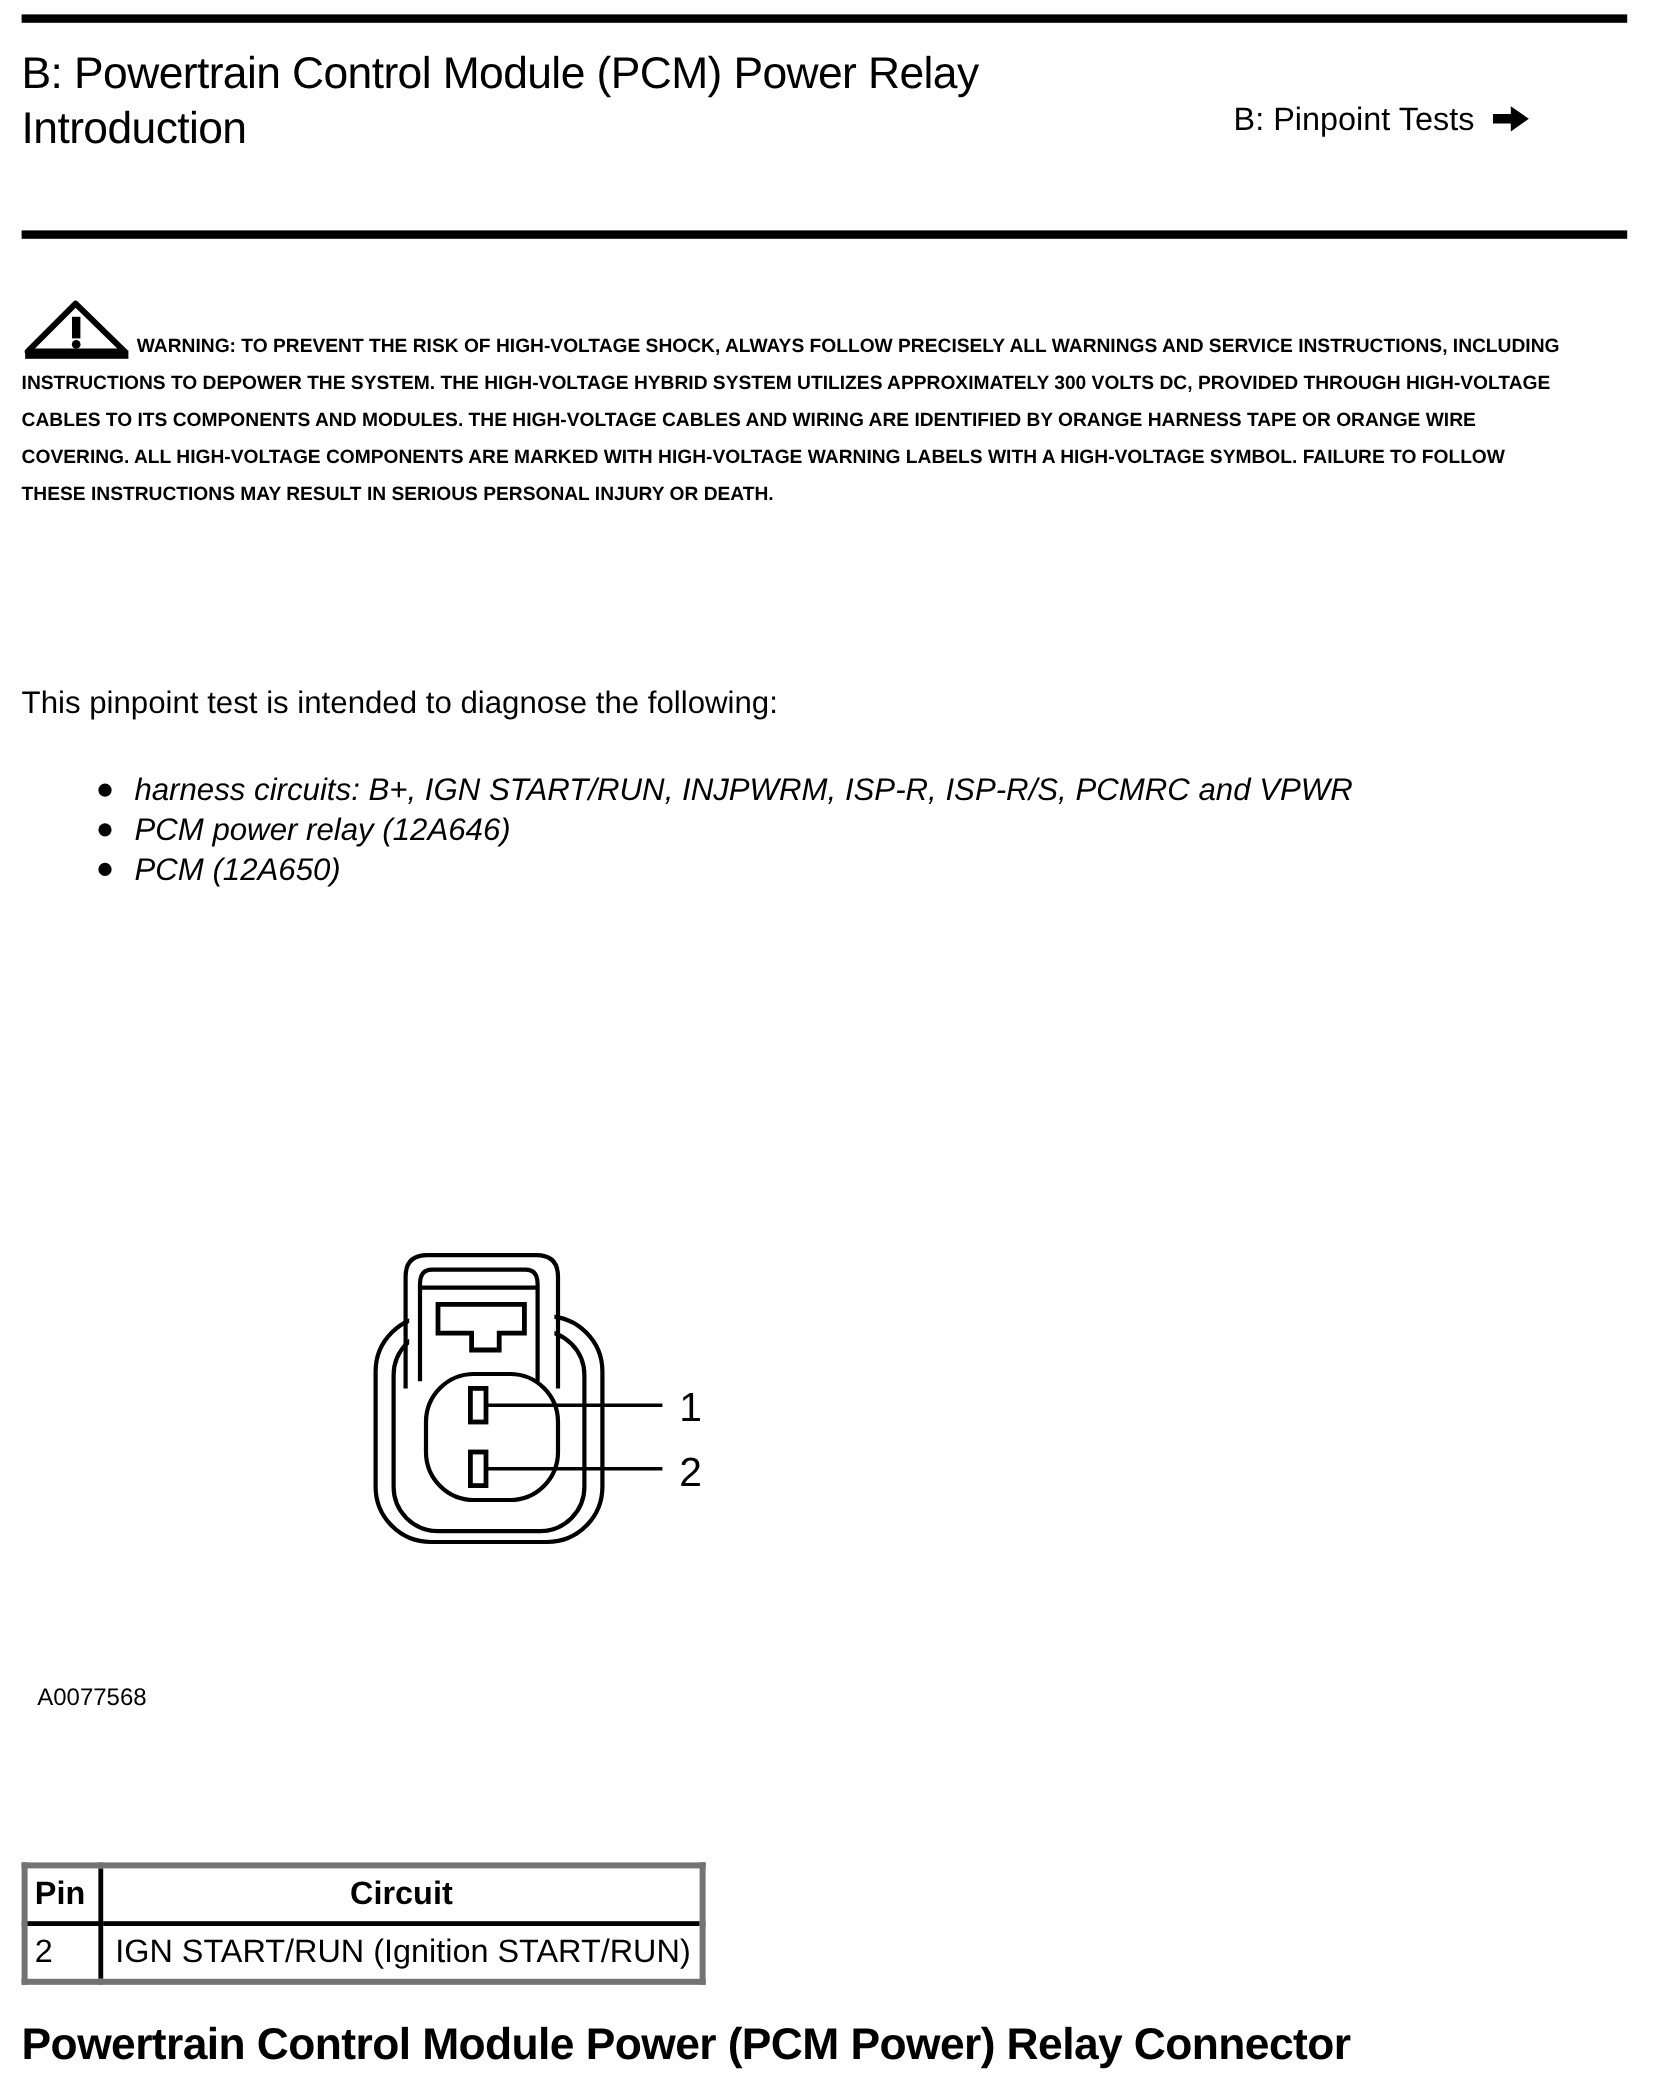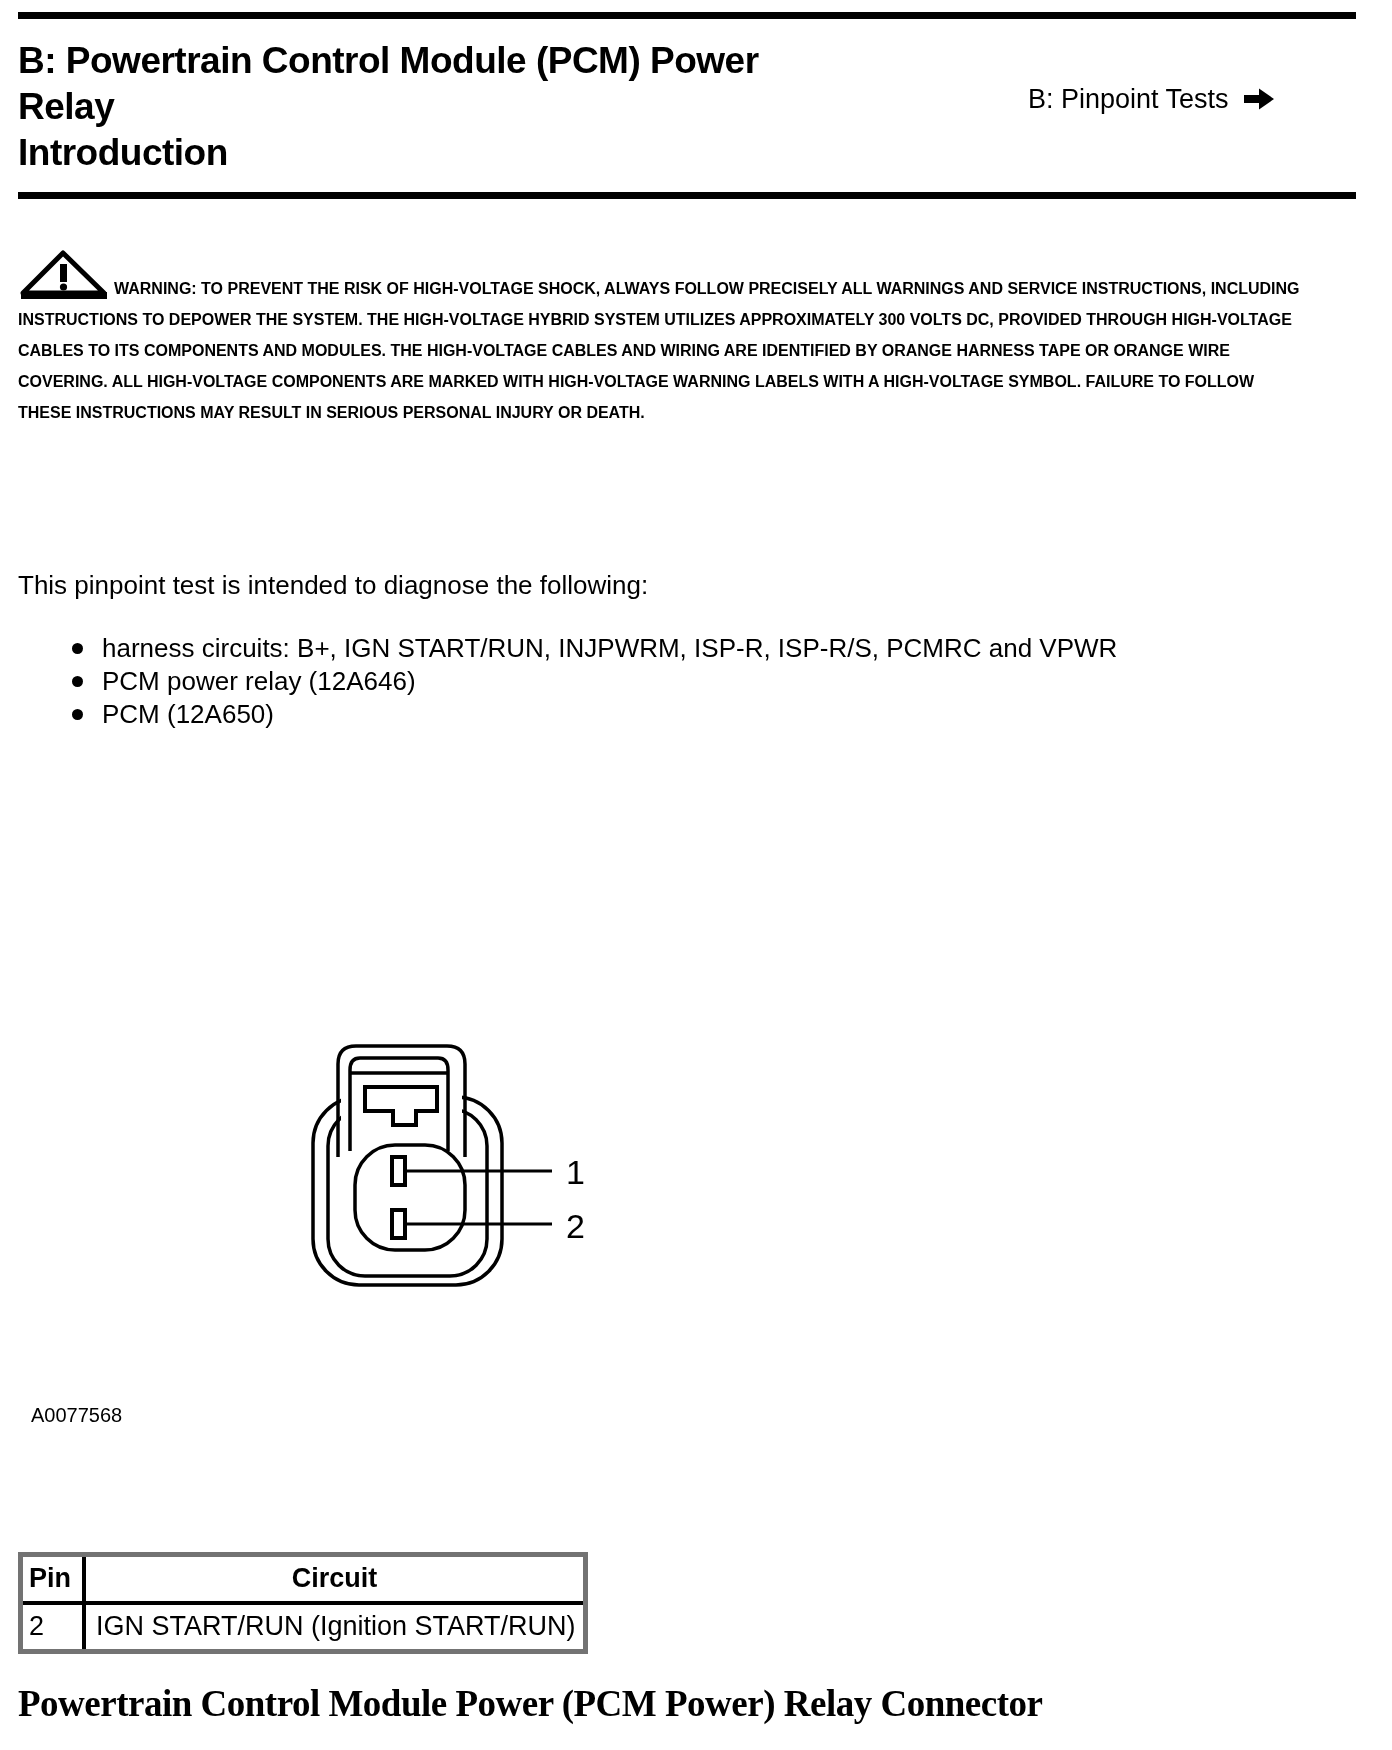--- a/index.html
+++ b/index.html
@@ -10,49 +10,49 @@
     font-family:"Liberation Sans", sans-serif;
     color:#000;
     overflow:hidden;
   }
   .rule{position:absolute;left:18px;width:1338px;height:7px;background:#000;}
   .rule-top{top:12px;}
   .rule-bottom{top:192px;}
 
   .title-block{position:absolute;left:18px;top:38px;max-width:820px;}
   .title,.subtitle{
-    font-size:37px;font-weight:bold;line-height:46px;letter-spacing:-0.5px;
+    font-size:37px;font-weight:normal;line-height:46px;letter-spacing:-0.5px;
   }
 
   .nav{position:absolute;left:1028px;top:84px;display:flex;align-items:center;gap:15px;cursor:pointer;}
   .nav-label{font-size:27px;line-height:30px;white-space:nowrap;}
   .nav-arrow{display:block;}
 
   .warn-icon{position:absolute;left:20px;top:250px;}
   .warning{
     position:absolute;left:18px;top:273px;width:1285px;margin:0;
     font-size:16px;font-weight:bold;line-height:31px;text-indent:96px;
   }
   .intro{position:absolute;left:18px;top:569px;margin:0;font-size:26px;line-height:32px;text-align:right;}
 
-  .bullets{position:absolute;left:18px;top:630px;margin:2px;padding:0;list-style:none;}
+  .bullets{position:absolute;left:18px;top:630px;margin:12px;padding:0;list-style:none;font-style:italic;}
   .bullets li{
     position:relative;padding-left:82px;font-size:26px;line-height:33px;white-space:nowrap;
   }
   .bullets li::before{
     content:"";position:absolute;left:52px;top:11px;width:11px;height:11px;
     border-radius:50%;background:#000;
   }
 
   .section-heading{
     position:absolute;left:18px;margin:0;
     font-size:37px;font-weight:bold;line-height:44px;letter-spacing:-0.5px;white-space:nowrap;
   }
   .h-fuel{top:770px;}
-  .h-pcm{top:1682px;font-family:Liberation Serif, serif;}
+  .h-pcm{top:1682px;}
 
   .connector-figure{position:absolute;left:250px;top:1020px;}
   .fig-id{position:absolute;left:31px;top:1398px;font-size:20px;line-height:34px;}
 
   .pin-table{
     position:absolute;left:18px;top:1552px;width:570px;
     border-collapse:collapse;table-layout:fixed;
     font-size:27px;
   }
   .pin-table th,.pin-table td{

